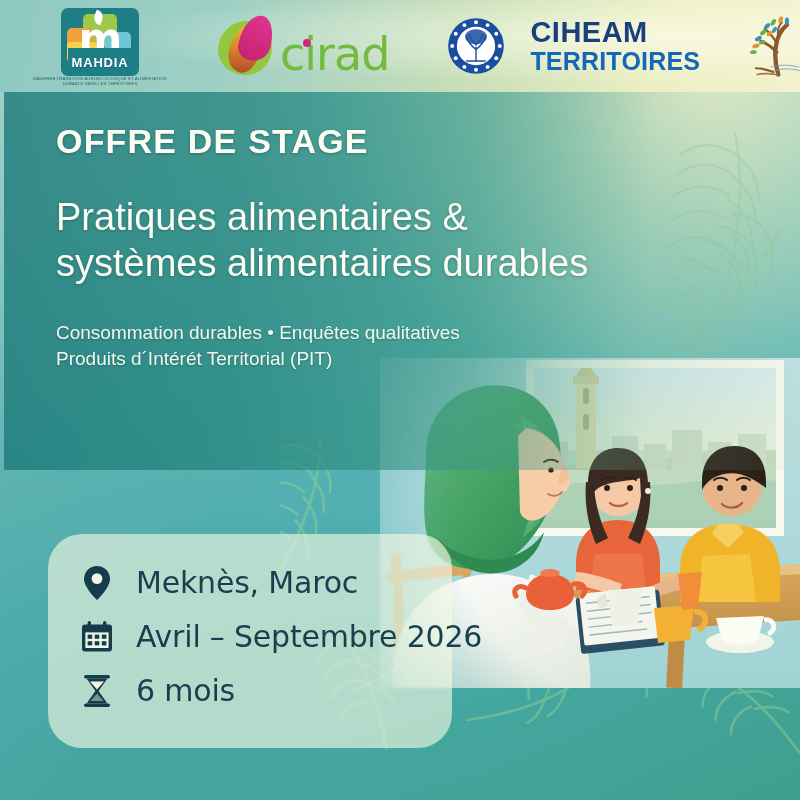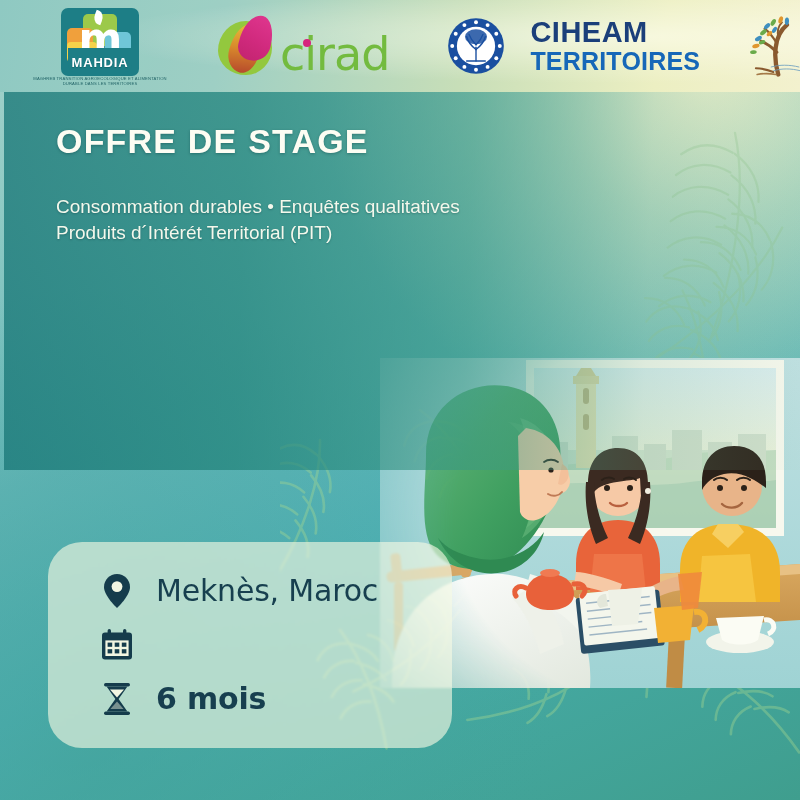--- a/index.html
+++ b/index.html
@@ -274,34 +274,34 @@
     -webkit-mask-image: radial-gradient(ellipse 105% 110% at 72% 50%, #000 52%, rgba(0,0,0,.55) 74%, rgba(0,0,0,0) 96%);
     mask-image: radial-gradient(ellipse 105% 110% at 72% 50%, #000 52%, rgba(0,0,0,.55) 74%, rgba(0,0,0,0) 96%);
   }
   .illo svg { width: 100%; height: 100%; display: block; }
 
   
   .info-card {
     position: absolute;
     left: 48px; bottom: 52px;
     width: 404px;
-    padding: 30px 0 30px 52px;
+    padding: 30px 0 30px 32px;
     box-sizing: border-box;
     border-radius: 34px;
     background: rgba(247,250,228,0.62);
     z-index: 7;
     backdrop-filter: blur(1px);
   }
   .info-row {
     display: flex;
     align-items: center;
     gap: 22px;
     margin-bottom: 16px;
   }
-  .info-row:last-child { margin-bottom: 0; font-weight: bold; }
+  .info-row:last-child { margin-bottom: 8px; }
   .info-ico {
     flex: 0 0 34px;
     width: 34px; height: 38px;
     display: flex; align-items: center; justify-content: center;
     color: #153c4c;
   }
   .info-ico svg { display: block; }
   .info-txt {
     font-family: "DejaVu Sans", sans-serif;
     font-size: 30px;
@@ -760,20 +760,24 @@
         </svg>
       </div>
 
     </div>
 
   </div>
 
   <div class="text-panel">
     <div class="panel-inner">
       <div class="kicker">OFFRE DE STAGE</div>
+      <div class="headline">
+        <div>Pratiques alimentaires &amp;</div>
+        <div>systèmes alimentaires durables</div>
+      </div>
       <div class="subline">
         <div>Consommation durables • Enquêtes qualitatives</div>
         <div>Produits d´Intérét Territorial (PIT)</div>
       </div>
     </div>
   </div>
 
   <div class="info-card">
 
     <div class="info-row">
@@ -796,20 +800,21 @@
           <g fill="#153c4c">
             <rect x="6.6" y="13.6" width="4.6" height="4.2"></rect>
               <rect x="13.7" y="13.6" width="4.6" height="4.2"></rect>
             <rect x="20.8" y="13.6" width="4.6" height="4.2"></rect>
             <rect x="6.6" y="20.2" width="4.6" height="4.2"></rect>
               <rect x="13.7" y="20.2" width="4.6" height="4.2"></rect>
             <rect x="20.8" y="20.2" width="4.6" height="4.2"></rect>
           </g>
         </svg>
       </span>
+      <span class="info-txt">Avril – Septembre 2026</span>
     </div>
 
     <div class="info-row">
       <span class="info-ico">
         <svg width="28" height="32" viewBox="0 0 28 32" xmlns="http://www.w3.org/2000/svg">
           <rect x="1" y="0" width="26" height="3.4" rx="1.7" fill="#153c4c"></rect>
           <rect x="1" y="28.6" width="26" height="3.4" rx="1.7" fill="#153c4c"></rect>
           <path d="M3.6,3.4 L24.4,3.4 L15.6,16 L24.4,28.6 L3.6,28.6 L12.4,16 Z" fill="#153c4c"></path>
           <path d="M7,6.6 L21,6.6 L14,14.4 Z" fill="#f2f6e2"></path>
           <path d="M14,18.4 L20.6,26 L7.4,26 Z" fill="#f2f6e2" opacity=".45"></path>

